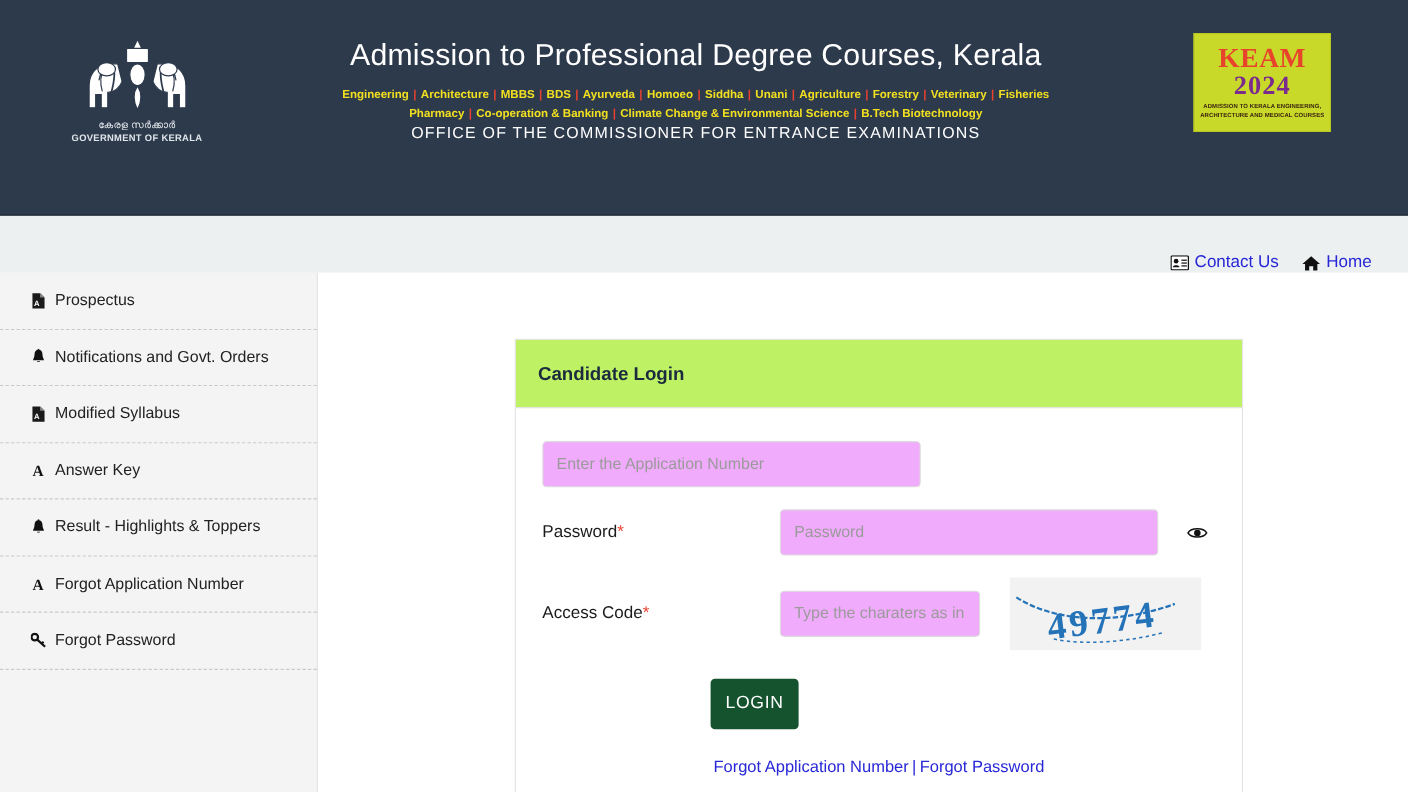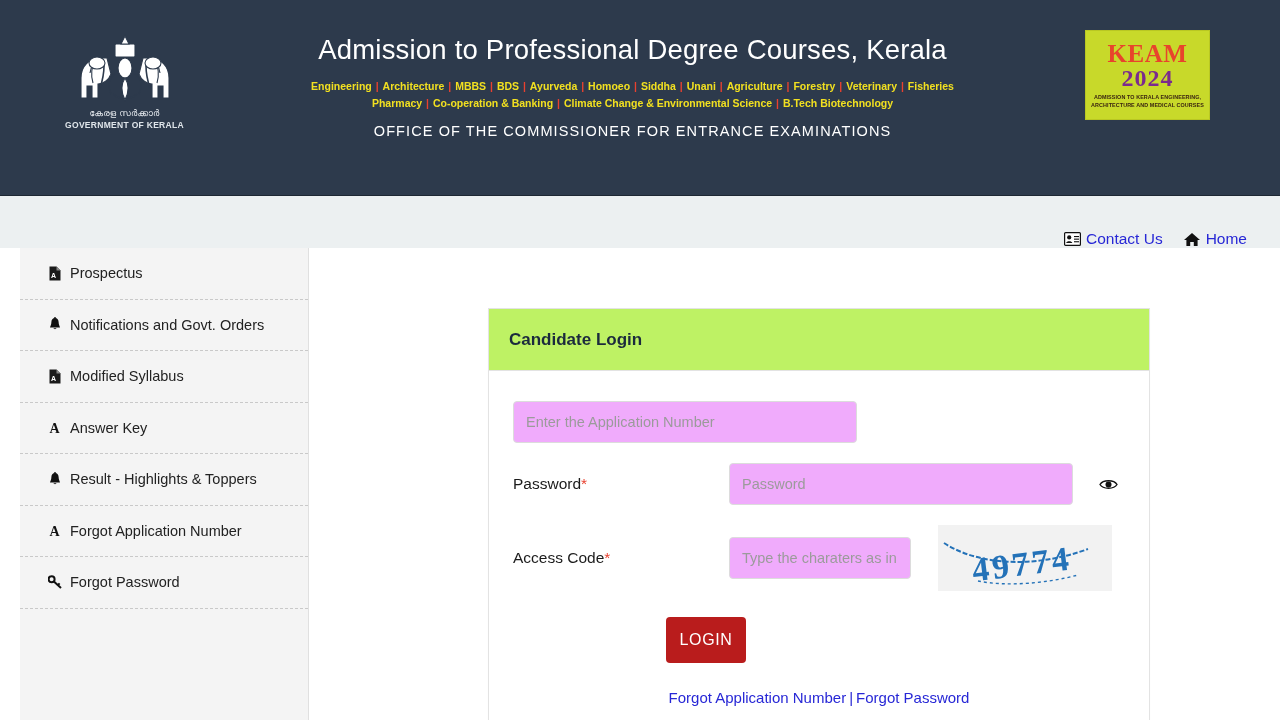--- a/index.html
+++ b/index.html
@@ -50,21 +50,21 @@
   }
   .head-courses {
     margin-top: 12px;
     font-size: 10.5px;
     line-height: 17px;
     color: #f2e020;
     font-weight: 600;
   }
   .head-courses .sep { color: #e8412f; padding: 0 1px; }
   .head-office {
-    margin-top: 11px;
+    margin-top: 1px;
     color: #ffffff;
     font-size: 14.5px;
     letter-spacing: 1.1px;
     font-weight: 400;
   }
 
   .keam-logo {
     position: absolute;
     right: 70px; top: 30px;
     width: 125px; height: 90px;
@@ -99,21 +99,21 @@
     padding-right: 33px;
     gap: 20px;
   }
   .nav-link {
     display: flex; align-items: center; gap: 5px;
     color: #2727d6; font-size: 15.5px; cursor: pointer;
   }
   .nav-ico { display: block; }
 
   
-  .body-wrap { display: flex; height: 472px; margin-left: 20px; }
+  .body-wrap { display: flex; height: 472px; }
 
   .sidebar {
     width: 289px;
     flex: 0 0 289px;
     background: #f4f4f4;
     border-right: 1px solid #e0e0e0;
     padding-top: 0;
   }
   .side-item {
     height: 51.5px;
@@ -190,21 +190,21 @@
     margin-left: 27px;
     width: 174px; height: 66px;
     background: #f2f2f2;
     display: flex; align-items: center; justify-content: center;
     overflow: hidden;
   }
 
   .btn-row { padding-left: 177px; margin-top: 26px; }
   .login-btn {
     width: 80px; height: 46px;
-    background: #b91c1c;
+    background: #14532d;
     color: #ffffff;
     border: none; border-radius: 4px;
     font-size: 16px; letter-spacing: .6px;
     cursor: pointer;
     font-family: "Liberation Sans", sans-serif;
   }
 
   .links-row {
     text-align: center;
     margin-top: 26px;

